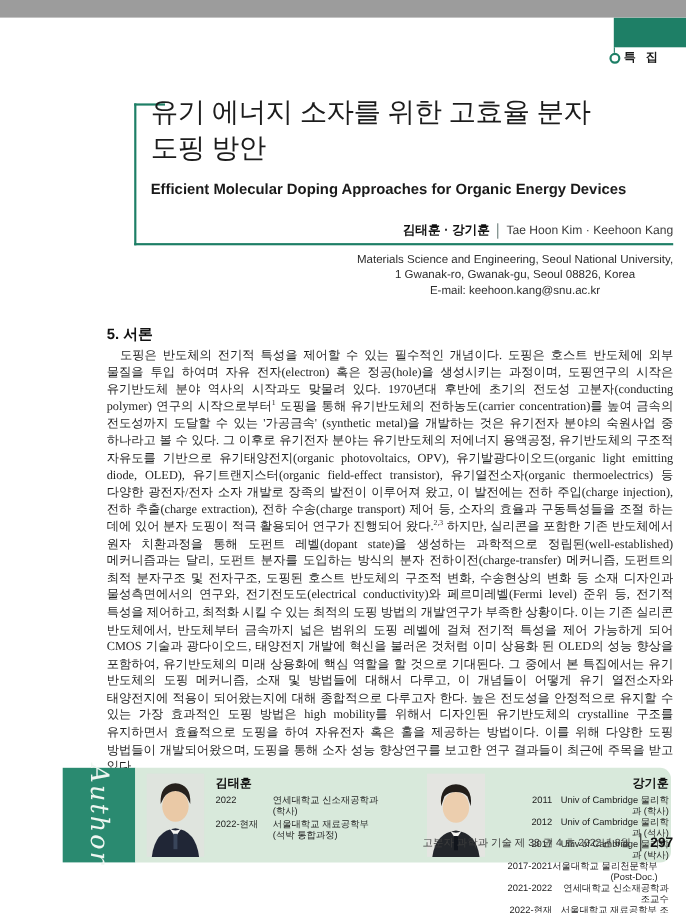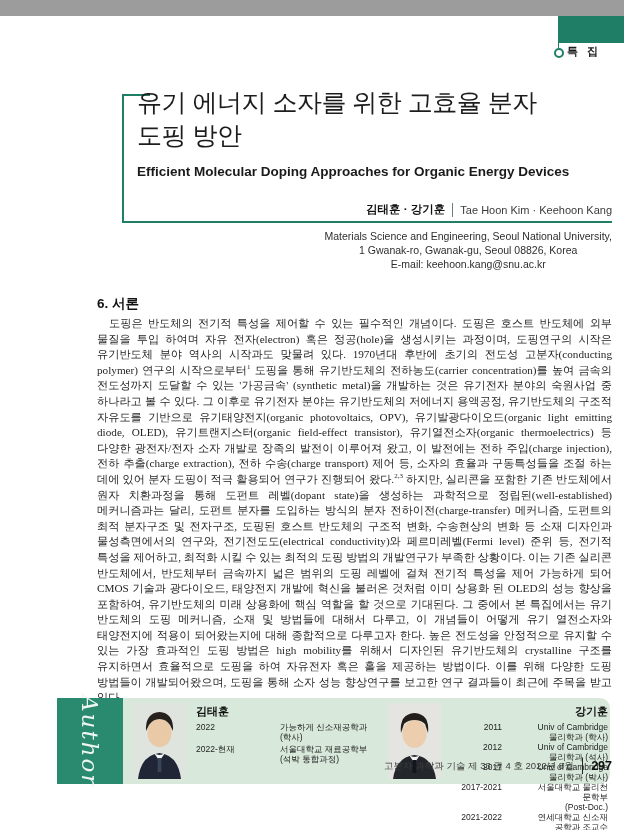--- a/index.html
+++ b/index.html
@@ -40,21 +40,21 @@
     font-size:23px;color:#eef6f1;letter-spacing:2px;
   }
   .band-panel{position:absolute;left:123px;top:682px;width:487px;height:86px;background:#d8e9db;border-radius:0 10px 10px 0;}
   .photo{position:absolute;top:687px;width:53px;height:76px;overflow:hidden;}
   .photo-1{left:133px;}
   .photo-2{left:388px;}
   .profile{position:absolute;top:688px;}
   .profile-1{left:196px;width:185px;}
   .profile-2{left:450px;width:158px;text-align:right;}
   .pname{font-size:11px;font-weight:bold;color:#111;margin-bottom:3px;}
-  .hrow{display:flex;align-items:flex-start;gap:32px;}
+  .hrow{display:flex;align-items:flex-start;}
   .profile-1 .hrow{margin-bottom:2px;}
   .period{flex:0 0 52px;font-size:8.5px;line-height:10px;color:#222;}
   .desc{font-size:8.5px;line-height:10px;color:#222;white-space:pre-line;}
   
   .footer{position:absolute;right:12px;top:742px;display:flex;align-items:center;gap:8px;justify-content:space-between;}
   .journal-info{font-size:9.5px;color:#3d3d3d;}
   .footer-divider{width:1.5px;height:16px;background:#222;}
   .page-number{font-size:12.5px;font-weight:bold;color:#111;}
 </style>
 </head>
@@ -80,21 +80,21 @@
     <span class="name-divider"></span>
     <span class="eng-names">Tae Hoon Kim · Keehoon Kang</span>
   </div>
   <div class="title-rule"></div>
   <div class="affiliation">
     <div>Materials Science and Engineering, Seoul National University,</div>
     <div>1 Gwanak-ro, Gwanak-gu, Seoul 08826, Korea</div>
     <div>E-mail: keehoon.kang@snu.ac.kr</div>
   </div>
 
-  <div class="section-heading">6. 서론</div>
+  <div class="section-heading">5. 서론</div>
   <div class="body-par"><span>도핑은 반도체의 전기적 특성을 제어할 수 있는 필수적인 개념이다. 도핑은 호스트 반도체에 외부 물질을 투입 하여며 자유 전자(electron) 혹은 정공(hole)을 생성시키는 과정이며, 도핑연구의 시작은 유기반도체 분야 역사의 시작과도 맞물려 있다. 1970년대 후반에 초기의 전도성 고분자(conducting polymer) 연구의 시작으로부터</span><sup>1</sup><span> 도핑을 통해 유기반도체의 전하농도(carrier concentration)를 높여 금속의 전도성까지 도달할 수 있는 '가공금속' (synthetic metal)을 개발하는 것은 유기전자 분야의 숙원사업 중 하나라고 볼 수 있다. 그 이후로 유기전자 분야는 유기반도체의 저에너지 용액공정, 유기반도체의 구조적 자유도를 기반으로 유기태양전지(organic photovoltaics, OPV), 유기발광다이오드(organic light emitting diode, OLED), 유기트랜지스터(organic field-effect transistor), 유기열전소자(organic thermoelectrics) 등 다양한 광전자/전자 소자 개발로 장족의 발전이 이루어져 왔고, 이 발전에는 전하 주입(charge injection), 전하 추출(charge extraction), 전하 수송(charge transport) 제어 등, 소자의 효율과 구동특성들을 조절 하는 데에 있어 분자 도핑이 적극 활용되어 연구가 진행되어 왔다.</span><sup>2,3</sup><span> 하지만, 실리콘을 포함한 기존 반도체에서 원자 치환과정을 통해 도펀트 레벨(dopant state)을 생성하는 과학적으로 정립된(well-established) 메커니즘과는 달리, 도펀트 분자를 도입하는 방식의 분자 전하이전(charge-transfer) 메커니즘, 도펀트의 최적 분자구조 및 전자구조, 도핑된 호스트 반도체의 구조적 변화, 수송현상의 변화 등 소재 디자인과 물성측면에서의 연구와, 전기전도도(electrical conductivity)와 페르미레벨(Fermi level) 준위 등, 전기적 특성을 제어하고, 최적화 시킬 수 있는 최적의 도핑 방법의 개발연구가 부족한 상황이다. 이는 기존 실리콘 반도체에서, 반도체부터 금속까지 넓은 범위의 도핑 레벨에 걸쳐 전기적 특성을 제어 가능하게 되어 CMOS 기술과 광다이오드, 태양전지 개발에 혁신을 불러온 것처럼 이미 상용화 된 OLED의 성능 향상을 포함하여, 유기반도체의 미래 상용화에 핵심 역할을 할 것으로 기대된다. 그 중에서 본 특집에서는 유기 반도체의 도핑 메커니즘, 소재 및 방법들에 대해서 다루고, 이 개념들이 어떻게 유기 열전소자와 태양전지에 적용이 되어왔는지에 대해 종합적으로 다루고자 한다. 높은 전도성을 안정적으로 유지할 수 있는 가장 효과적인 도핑 방법은 high mobility를 위해서 디자인된 유기반도체의 crystalline 구조를 유지하면서 효율적으로 도핑을 하여 자유전자 혹은 홀을 제공하는 방법이다. 이를 위해 다양한 도핑 방법들이 개발되어왔으며, 도핑을 통해 소자 성능 향상연구를 보고한 연구 결과들이 최근에 주목을 받고 있다.</span></div>
 
   <div class="band-sidebar">
     <span class="vtext">Author</span>
   </div>
   <div class="band-panel"></div>
 
   <div class="photo photo-1">
     <svg width="53" height="76" viewBox="0 0 53 76">
       <rect width="53" height="76" fill="#dfe4de"></rect>
@@ -103,21 +103,21 @@
       <path d="M5 76 Q8 52 26.5 50 Q45 52 48 76 Z" fill="#202636"></path>
       <path d="M21 50 L26.5 58 L32 50 Q29 52 26.5 52 Q24 52 21 50 Z" fill="#f4f4f2"></path>
       <rect x="24.7" y="55" width="3.6" height="14" fill="#39455a"></rect>
     </svg>
   </div>
   <div class="profile profile-1">
     <div class="pname">김태훈</div>
     <div class="history">
         <div class="hrow">
           <span class="period">2022</span>
-          <span class="desc">가능하게 신소재공학과
+          <span class="desc">연세대학교 신소재공학과
 (학사)</span>
         </div>
         <div class="hrow">
           <span class="period">2022-현재</span>
           <span class="desc">서울대학교 재료공학부
 (석박 통합과정)</span>
         </div>
       </div>
   </div>
 

